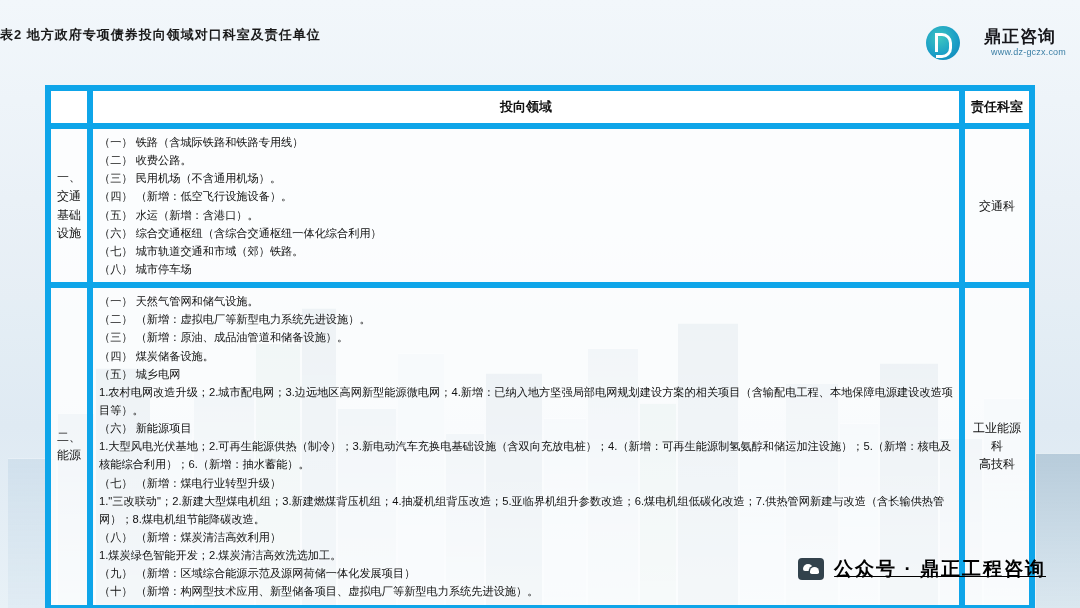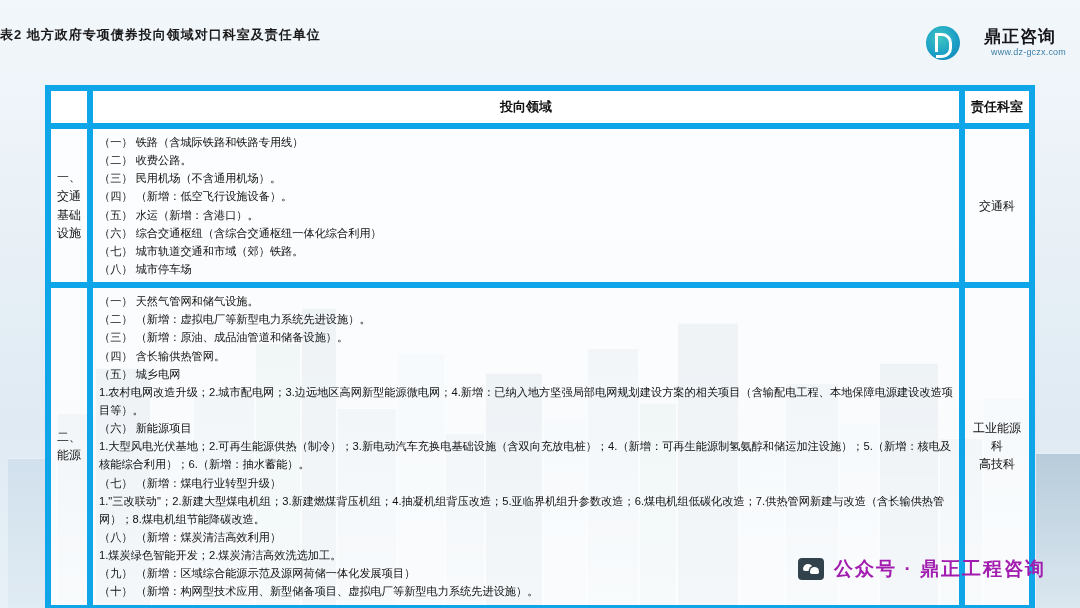--- a/index.html
+++ b/index.html
@@ -153,21 +153,22 @@
     position: absolute; left: 12px; top: 9px;
     width: 9px; height: 7px;
     border-radius: 5px 5px 2px 2px;
     background: #fff;
     box-shadow: 0 0 0 1.5px #32424c;
   }
   .wm-text {
     font-size: 19px;
     font-weight: bold;
     letter-spacing: 2px;
-    color: #a21caf;
+    color: #000000;
+    text-decoration: underline;
   }
 </style>
 </head>
 <body>
 
 <div class="bg-wrap">
   <div class="sky"></div>
   <div class="skyline">
     <div class="bld light" style="left:8px;  width:48px;  height:150px;"></div>
     <div class="bld" style="left:58px; width:36px;  height:195px;"></div>
@@ -226,21 +227,21 @@
         <div class="ln">（八） 城市停车场</div>
       </td>
       <td class="col-dept dept-label">交通科</td>
     </tr>
     <tr>
       <td class="col-cat cat-label">二、能源</td>
       <td class="content-cell">
         <div class="ln">（一） 天然气管网和储气设施。</div>
         <div class="ln">（二） （新增：虚拟电厂等新型电力系统先进设施）。</div>
         <div class="ln">（三） （新增：原油、成品油管道和储备设施）。</div>
-        <div class="ln">（四） 含长输供热管网。</div>
+        <div class="ln">（四） 煤炭储备设施。</div>
         <div class="ln">（五） 城乡电网</div>
         <div class="ln">1.农村电网改造升级；2.城市配电网；3.边远地区高网新型能源微电网；4.新增：已纳入地方坚强局部电网规划建设方案的相关项目（含输配电工程、本地保障电源建设改造项目等）。</div>
         <div class="ln">（六） 新能源项目</div>
         <div class="ln">1.大型风电光伏基地；2.可再生能源供热（制冷）；3.新电动汽车充换电基础设施（含双向充放电桩）；4.（新增：可再生能源制氢氨醇和储运加注设施）；5.（新增：核电及核能综合利用）；6.（新增：抽水蓄能）。</div>
         <div class="ln">（七） （新增：煤电行业转型升级）</div>
         <div class="ln">1."三改联动"；2.新建大型煤电机组；3.新建燃煤背压机组；4.抽凝机组背压改造；5.亚临界机组升参数改造；6.煤电机组低碳化改造；7.供热管网新建与改造（含长输供热管网）；8.煤电机组节能降碳改造。</div>
         <div class="ln">（八） （新增：煤炭清洁高效利用）</div>
         <div class="ln">1.煤炭绿色智能开发；2.煤炭清洁高效洗选加工。</div>
         <div class="ln">（九） （新增：区域综合能源示范及源网荷储一体化发展项目）</div>
         <div class="ln">（十） （新增：构网型技术应用、新型储备项目、虚拟电厂等新型电力系统先进设施）。</div>

